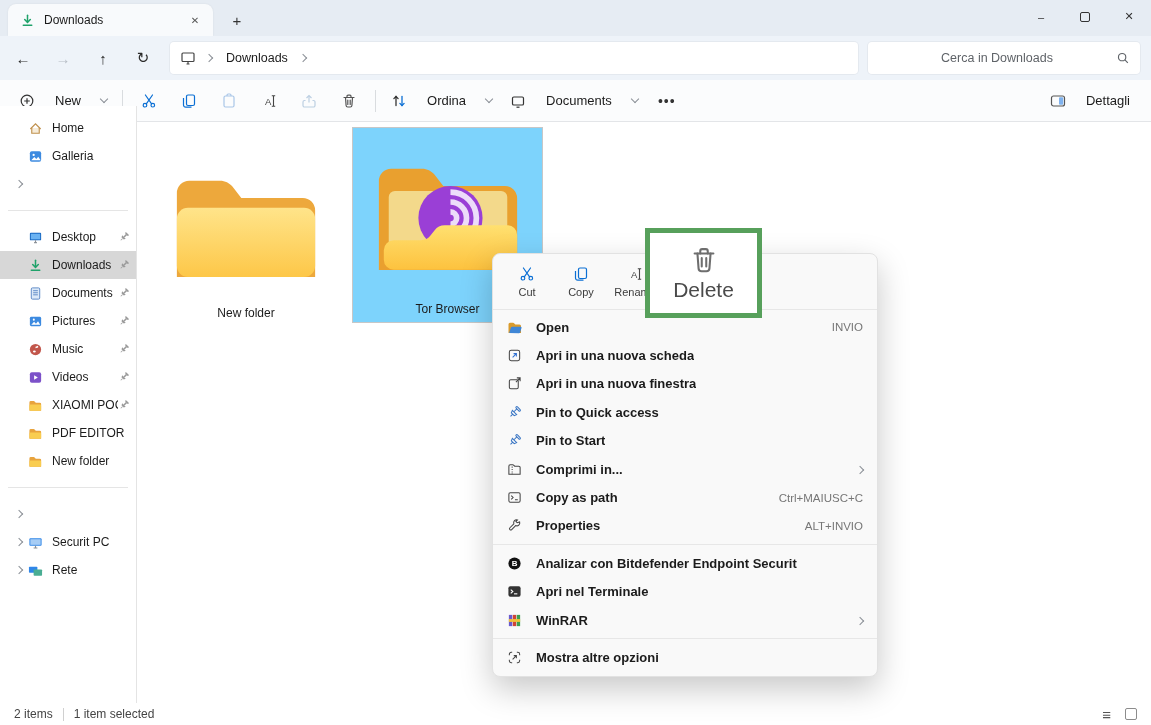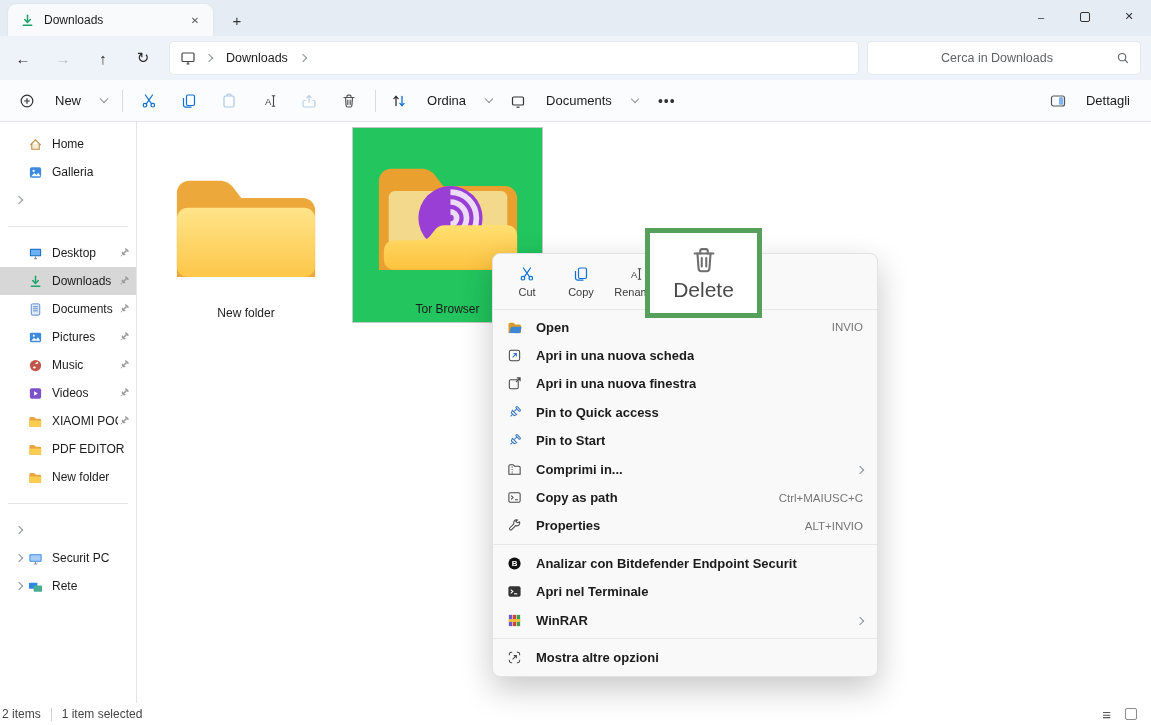--- a/index.html
+++ b/index.html
@@ -33,34 +33,34 @@
   .tb-icon-btn { width:40px; height:32px; display:flex; align-items:center; justify-content:center; border-radius:4px; }
   .tb-sep { width:1px; height:22px; background:#d9dcdf; margin:0 6px; }
   .chev { width:6px; height:6px; border-right:1.3px solid #555; border-bottom:1.3px solid #555; display:inline-block; }
   .chev.down { transform:rotate(45deg); margin-top:-3px; }
   .chev.right { transform:rotate(-45deg); }
   .chev.gray { border-color:#8a8f96; }
   .tb-right { margin-left:auto; margin-right:12px; }
   .more-dots { font-size:14px; letter-spacing:1px; color:#333; }
 
   
-  #sidebar { position:absolute; left:0; top:122px; width:137px; bottom:22px; background:#fff; border-right:1px solid #e4e4e4; padding-top:8px; overflow:hidden; }
+  #sidebar { position:absolute; left:0; top:106px; width:137px; bottom:22px; background:#fff; border-right:1px solid #e4e4e4; padding-top:8px; overflow:hidden; }
   .sb-row { display:flex; align-items:center; height:28px; padding-left:10px; font-size:12px; color:#1b1b1b; position:relative; }
   .sb-row .exp { width:18px; display:flex; align-items:center; justify-content:center; }
   .sb-row .sb-ic { width:16px; height:16px; flex:0 0 16px; display:flex; align-items:center; }
   .sb-row .sb-label { margin-left:8px; white-space:nowrap; overflow:hidden; flex:1; }
   .sb-row .pin { width:14px; margin-right:4px; flex:0 0 14px; }
   .sb-row.selected { background:#d7d7d7; }
   .sb-div { height:1px; background:#e5e5e5; margin:12px 8px; }
 
   
   #main { position:absolute; left:138px; top:122px; right:0; bottom:22px; background:#fff; }
   .tile { position:absolute; display:flex; flex-direction:column; align-items:center; }
   .tile-label { font-size:12px; color:#1b1b1b; margin-top:6px; }
-  #tile-tor { background:#22c55e; border:1px solid #c7c7c7; }
+  #tile-tor { background:#7dd3fc; border:1px solid #c7c7c7; }
 
   
   #statusbar { position:absolute; left:0; bottom:0; width:1151px; height:22px; background:#fff; display:flex; align-items:center; font-size:12px; color:#444; }
   .st-sep { width:1px; height:13px; background:#d0d0d0; margin:0 10px; }
   .st-right { margin-left:auto; display:flex; align-items:center; gap:14px; margin-right:14px; }
   .st-list { font-size:15px; color:#555; line-height:1; }
   .st-grid { width:12px; height:12px; border:1.6px solid #8c8c8c; border-radius:2px; }
 
   
   #context-menu { position:absolute; left:492px; top:253px; width:386px; background:#f9f9f9; border:1px solid #e2e2e2; border-radius:8px; box-shadow:0 12px 32px rgba(0,0,0,.22); z-index:50; padding-bottom:4px; }
@@ -684,21 +684,21 @@
           <path d="M3 4.5h10"></path>
           <path d="M6 4.5V3.2a1 1 0 0 1 1-1h2a1 1 0 0 1 1 1v1.3"></path>
           <path d="M4.5 4.5l.6 8a1.6 1.6 0 0 0 1.6 1.5h2.6a1.6 1.6 0 0 0 1.6-1.5l.6-8"></path>
           <path d="M6.8 7v4.5M9.2 7v4.5"></path>
         </g>
       </svg>
     <span class="dl-label">Delete</span>
   </div>
 
   <div id="statusbar">
-    <span style="margin-left:2px;">2 items</span>
+    <span style="margin-left:14px;">2 items</span>
     <span class="st-sep"></span>
     <span>1 item selected</span>
     <span class="st-right">
       <span class="st-list">≡</span>
       <span class="st-grid"></span>
     </span>
   </div>
 
 </div>
 

